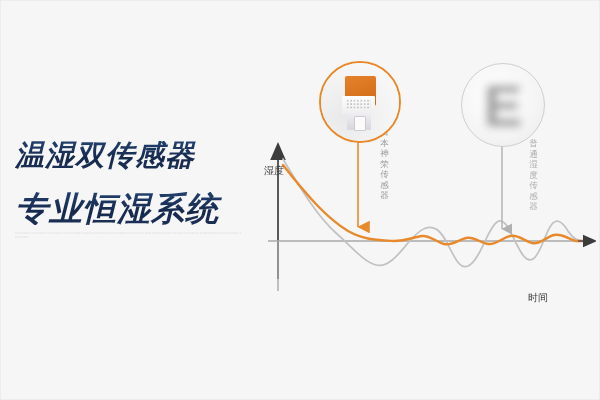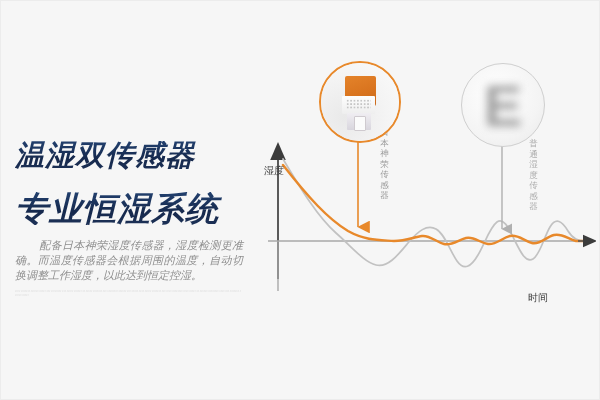--- a/index.html
+++ b/index.html
@@ -107,21 +107,20 @@
   }
 </style>
 </head>
 <body>
 
 <div id="banner">
 
   <div id="copy">
     <div class="headline" id="headline-1">温湿双传感器</div>
     <div class="headline" id="headline-2">专业恒湿系统</div>
-    <div id="body-copy"><span class="indent"></span><span>配备日本神荣湿度传感器，湿度检测更准确。而温度传感器会根据周围的温度，自动切换调整工作湿度，以此达到恒定控湿。</span></div>
     <div id="fineprint">xxxx xxxxxxx xxxxxx xxxxx xxx xxxxxxxx xxx xxxxx xxxxxx xx xxxxx xxxxxxx xxx xxxxxxxx xxxxxx xxx xxxxx xxxx xxxxx xxxxxxx xxx xxxx xxxxxxxx xxxx xxxxx xx xxxxxx xxxxxxxx xxxx xxx xxxxxxx xxxxxx xxxxx</div>
   </div>
 
   <div id="chart">
 
     <svg width="340" height="285" viewBox="0 0 340 285">
       <defs>
         <marker id="arrow-dark" markerWidth="9" markerHeight="9" refX="4.5" refY="4.5" orient="auto">
           <path d="M0,0.6 L9,4.5 L0,8.4 z" fill="#3c3c3c"></path>
         </marker>

